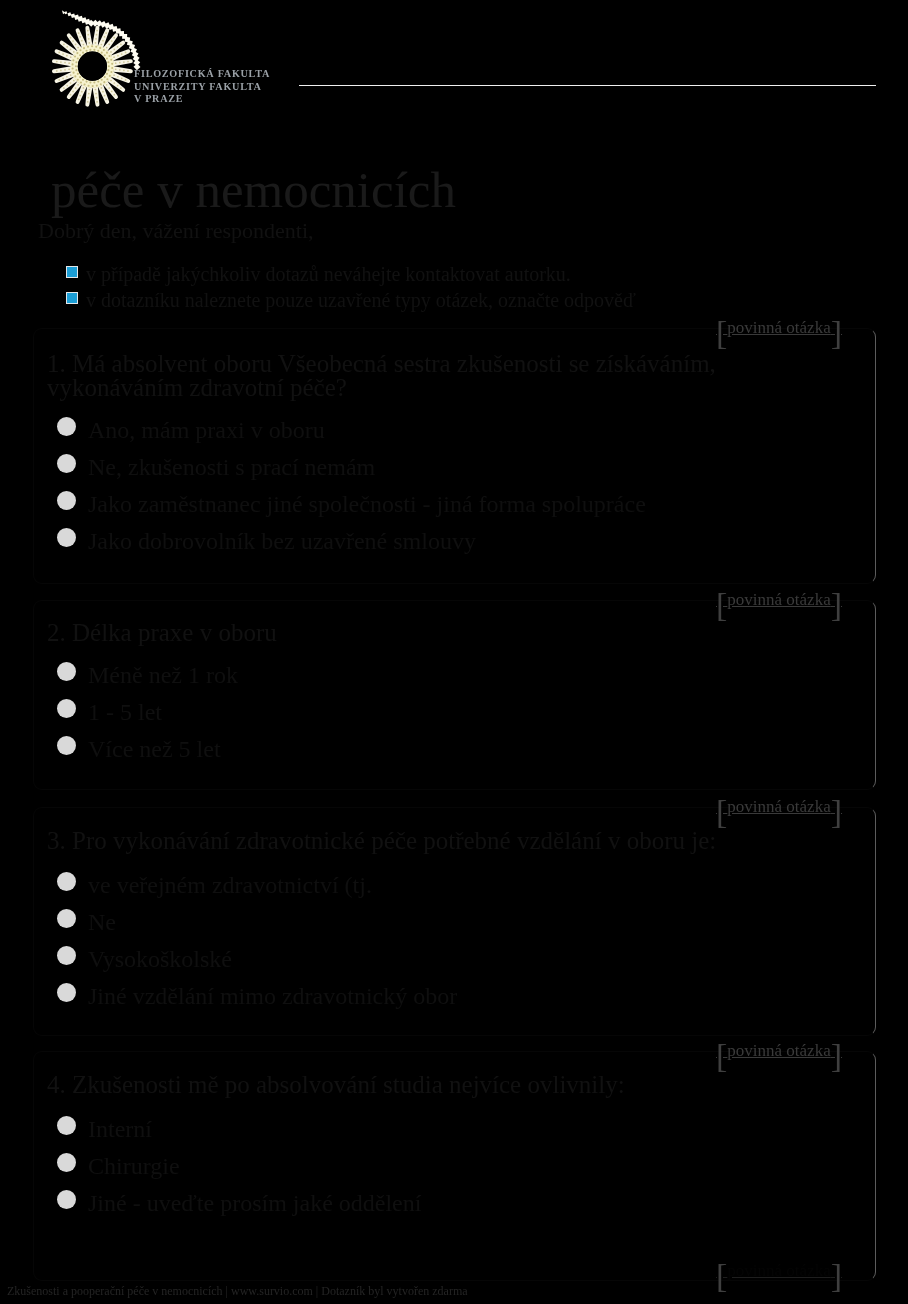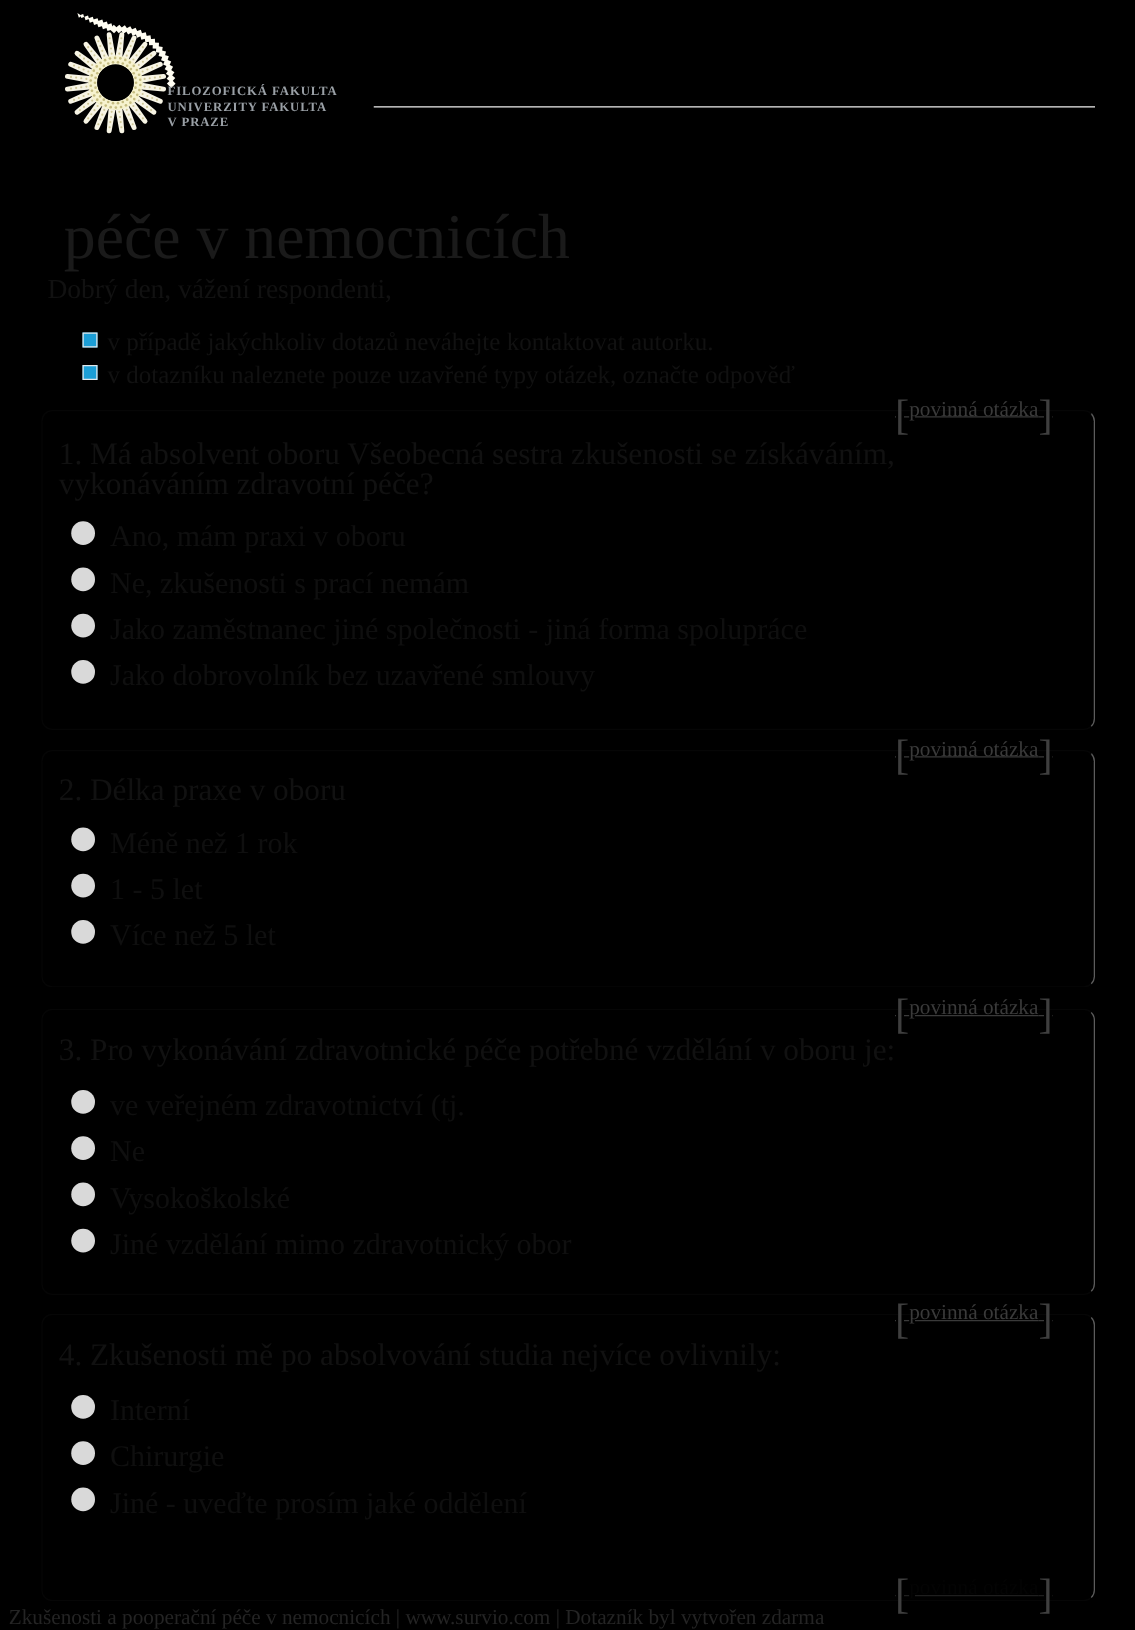--- a/index.html
+++ b/index.html
@@ -31,21 +31,21 @@
   .qbox{position:absolute;left:33px;width:843px;
         border:1px solid #060606;border-right-color:#5c5c5c;border-radius:9px;box-sizing:border-box;}
   .reqtag{position:absolute;left:716px;white-space:nowrap;color:#3a3a3a;font-size:17px;text-decoration:underline;}
   .reqtag .br{font-size:34px;vertical-align:-0.31em;letter-spacing:0;color:#3f3f3f;}
   .qtext{position:absolute;left:47px;width:800px;font-size:25px;color:#111;filter:blur(0.45px);line-height:24px;}
   .radio{position:absolute;left:57px;width:19px;height:19px;border-radius:50%;
          background:#d9d9d9;}
   .olabel{position:absolute;left:88px;font-size:24px;color:#0f0f0f;filter:blur(0.45px);line-height:24px;white-space:nowrap;}
 
   
-  .foot-l{left:7px;top:1284px;font-size:17px;color:#242424;white-space:nowrap;}
+  .foot-l{left:7px;top:1284px;font-size:12px;color:#242424;white-space:nowrap;}
   .foot-r{left:889px;top:1284px;font-size:12px;color:#e5e5e5;white-space:nowrap;margin-left:40px;}
 </style>
 </head>
 <body>
 
 <div class="page">
 
   <div class="abs logo" id="logo"><svg viewBox="0 0 120 120" width="120" height="120">
         <g>
           <path d="M57.89362864384307,45.54031596748037L59.397733737816935,27.986465453525263A1.95,1.95 0 0 0 55.53109877845907,27.47741330386706L52.44068190628711,44.82242191027008Z" fill="#f7f4e4"></path>

